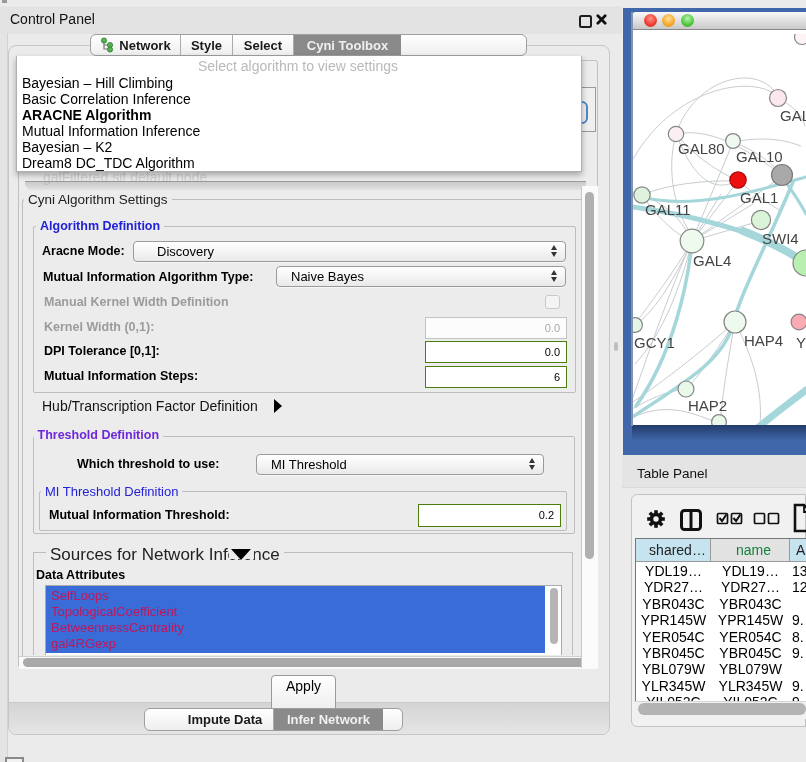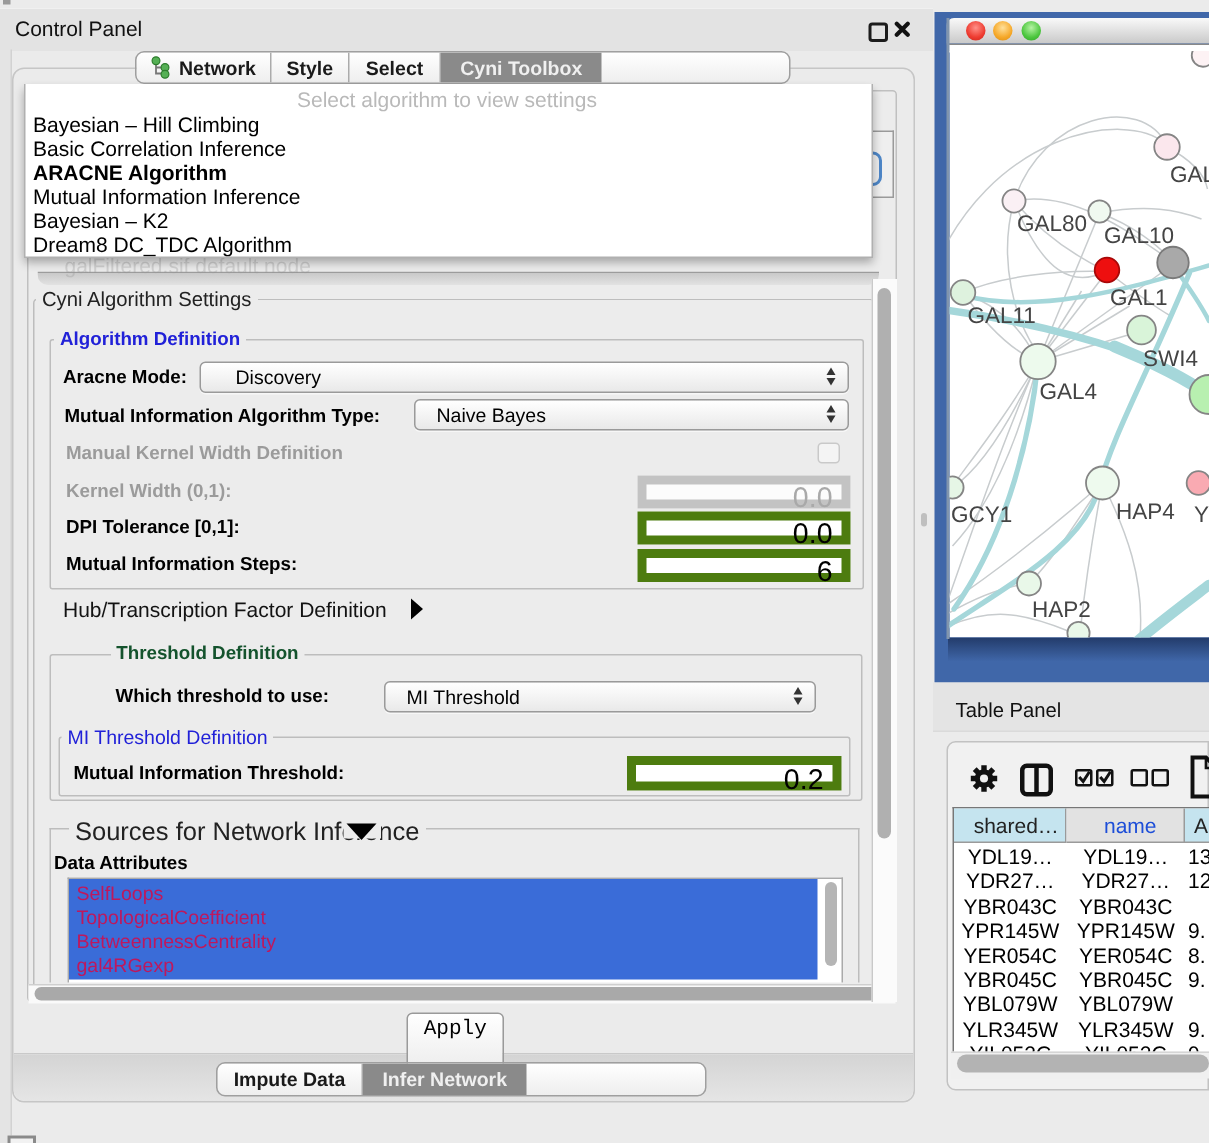--- a/index.html
+++ b/index.html
@@ -1,21 +1,21 @@
 <!DOCTYPE html>
 <html><head>
 <meta charset="utf-8">
 <style>
 html,body{margin:0;padding:0;}
 body{width:806px;height:762px;position:relative;overflow:hidden;background:#ebebeb;
  font-family:"Liberation Sans",sans-serif;-webkit-font-smoothing:antialiased;}
 .abs{position:absolute;}
 .lbl{position:absolute;font-weight:bold;font-size:12.5px;color:#000;white-space:nowrap;}
 .dis{color:#9b9b9b;}
-.fld{position:absolute;background:#fff;border:6px solid #4d7c0f;font-size:19px;
+.fld{position:absolute;background:#fff;border:1px solid #4d7c0f;font-size:11px;
  text-align:right;padding:0 6px 0 12px;line-height:18px;color:#000;box-sizing:border-box;}
 .combo{position:absolute;background:linear-gradient(#ffffff,#e9e9e9);
  border:1px solid #9a9a9a;border-radius:4px;box-sizing:border-box;
  font-size:13px;color:#000;box-shadow:0 1px 0 rgba(255,255,255,.6);}
 .combo .tx{position:absolute;left:16px;top:2px;white-space:nowrap;}
 .ud{position:absolute;right:7px;top:3px;width:7px;}
 .ud i{display:block;width:0;height:0;border-left:3.5px solid transparent;border-right:3.5px solid transparent;}
 .ud .u{border-bottom:5px solid #333;margin-bottom:2px;}
 .ud .d{border-top:5px solid #333;}
 .etch{position:absolute;border:1px solid #bdbdbd;border-radius:2px;
@@ -111,21 +111,21 @@
 <div class="lbl" style="left:44px;top:344px;">DPI Tolerance [0,1]:</div>
 <div class="fld" style="left:425px;top:341px;width:142px;height:22px;line-height:20px;">0.0</div>
 
 <div class="lbl" style="left:44px;top:369px;">Mutual Information Steps:</div>
 <div class="fld" style="left:425px;top:366px;width:142px;height:22px;line-height:20px;">6</div>
 
 <div class="abs" style="left:42px;top:398px;font-size:14px;color:#131313;">Hub/Transcription Factor Definition</div>
 <div class="abs" style="left:274px;top:399px;width:0;height:0;border-top:7px solid transparent;border-bottom:7px solid transparent;border-left:8px solid #000;"></div>
 
 <div class="etch" style="left:33px;top:436px;width:540px;height:96px;"></div>
-<div class="gt" style="left:33.5px;top:428px;color:#14532d;font-size:12.5px;font-weight:bold;margin-left:40px;">Threshold Definition</div>
+<div class="gt" style="left:33.5px;top:428px;color:#6d28d9;font-size:12.5px;font-weight:bold;">Threshold Definition</div>
 
 <div class="lbl" style="left:77px;top:457px;">Which threshold to use:</div>
 <div class="combo" style="left:256px;top:454px;width:288px;height:21px;">
  <span class="tx" style="left:14px;">MI Threshold</span>
     <span class="ud">
       <i class="u"></i>
       <i class="d"></i>
     </span>
 </div>
 
@@ -146,23 +146,23 @@
 <div class="abs" style="left:51px;top:588px;font-size:13px;color:#be185d;line-height:15.9px;z-index:2;">SelfLoops<br>TopologicalCoefficient<br>BetweennessCentrality<br>gal4RGexp</div>
 
 <div class="abs" style="left:550px;top:588px;width:8px;height:56px;background:#b5b5b5;border-radius:4px;"></div>
 
 <div class="abs" style="left:19px;top:656px;width:578px;height:12px;background:#fafafa;border-top:1px solid #cfcfcf;"></div>
 <div class="abs" style="left:23px;top:658px;width:565px;height:9px;background:#a9a9a9;border-radius:4.5px;"></div>
 
 <div class="abs" style="left:581px;top:186px;width:16px;height:482px;background:#fbfbfb;border-left:1px solid #c9c9c9;"></div>
 <div class="abs" style="left:585px;top:192px;width:8.5px;height:367px;background:#b0b0b0;border-radius:4.5px;"></div>
 
-<div class="abs" style="left:271px;top:675px;width:65px;height:40px;background:linear-gradient(#ffffff,#ececec);border:1px solid #9a9a9a;border-radius:4px;box-sizing:border-box;text-align:center;font-size:14px;line-height:21px;color:#000;font-family:Liberation Mono, monospace;">Apply</div>
-
-<div class="seg" style="left:144px;top:708px;width:327px;height:23px;">
+<div class="abs" style="left:271px;top:675px;width:65px;height:40px;background:linear-gradient(#ffffff,#ececec);border:1px solid #9a9a9a;border-radius:4px;box-sizing:border-box;text-align:center;font-size:14px;line-height:21px;color:#000;">Apply</div>
+
+<div class="seg" style="left:144px;top:708px;width:259px;height:23px;padding-left:32px;">
  <div class="s" style="width:97px;">Impute Data</div>
  <div class="s on" style="width:109px;">Infer Network</div>
 </div>
 
 <div class="abs" style="left:614px;top:342px;width:4px;height:9px;background:#bfbfbf;border-radius:2px;"></div>
 
 <div class="abs" style="left:623px;top:8px;width:183px;height:447px;background:#4067a9;"></div>
 <div class="abs" style="left:632px;top:425px;width:174px;height:16px;background:linear-gradient(rgba(15,30,65,0.6),rgba(15,30,65,0));"></div>
 
 <div class="abs" style="left:631px;top:12px;width:175px;height:17px;background:linear-gradient(#f9f9f9,#c9c9c9);border-bottom:1px solid #888;border-radius:5px 0 0 0;"></div>
@@ -275,21 +275,21 @@
   <rect x="128.5" y="13.5" width="10" height="10" rx="1"></rect>
  </g>
  <g fill="none" stroke="#111" stroke-width="2.6">
   <path d="M155,5 h9 l7,7 v19 h-16 z"></path>
   <path d="M164,5 v7 h7" stroke-width="1.8"></path>
  </g>
 </svg>
 
 <div class="abs" style="left:635px;top:538px;width:171px;height:165px;background:#fff;border-left:1px solid #777;border-top:1px solid #777;box-sizing:border-box;"></div>
 <div class="abs" style="left:636px;top:539px;width:75px;height:23px;background:#c5e4ef;border-right:1px solid #9a9a9a;border-bottom:1px solid #9a9a9a;box-sizing:border-box;text-align:center;font-size:14px;line-height:22px;color:#222;text-indent:9px;">shared…</div>
-<div class="abs" style="left:711px;top:539px;width:79px;height:23px;background:#e2e2e2;border-right:1px solid #9a9a9a;border-bottom:1px solid #9a9a9a;box-sizing:border-box;text-align:center;font-size:14px;line-height:22px;color:#1d4ed8;text-indent:7px;">name</div>
+<div class="abs" style="left:711px;top:539px;width:79px;height:23px;background:#e2e2e2;border-right:1px solid #9a9a9a;border-bottom:1px solid #9a9a9a;box-sizing:border-box;text-align:center;font-size:14px;line-height:22px;color:#15803d;text-indent:7px;">name</div>
 <div class="abs" style="left:790px;top:539px;width:16px;height:23px;background:#c5e4ef;border-bottom:1px solid #9a9a9a;box-sizing:border-box;font-size:14px;line-height:22px;color:#222;padding-left:6px;">A</div>
 
 <div class="abs" style="left:636px;top:563px;width:75px;text-align:center;font-size:14px;line-height:16.4px;color:#000;">
 YDL19…<br>YDR27…<br>YBR043C<br>YPR145W<br>YER054C<br>YBR045C<br>YBL079W<br>YLR345W<br>YIL052C</div>
 <div class="abs" style="left:711px;top:563px;width:79px;text-align:center;font-size:14px;line-height:16.4px;color:#000;">
 YDL19…<br>YDR27…<br>YBR043C<br>YPR145W<br>YER054C<br>YBR045C<br>YBL079W<br>YLR345W<br>YIL052C</div>
 <div class="abs" style="left:792px;top:563px;font-size:14px;line-height:16.4px;color:#000;">
 13<br>12<br>&nbsp;<br>9.<br>8.<br>9.<br>&nbsp;<br>9.<br>9.</div>
 
 <div class="abs" style="left:634px;top:701px;width:172px;height:17px;background:#f0f0f0;border-top:1px solid #d5d5d5;"></div>

